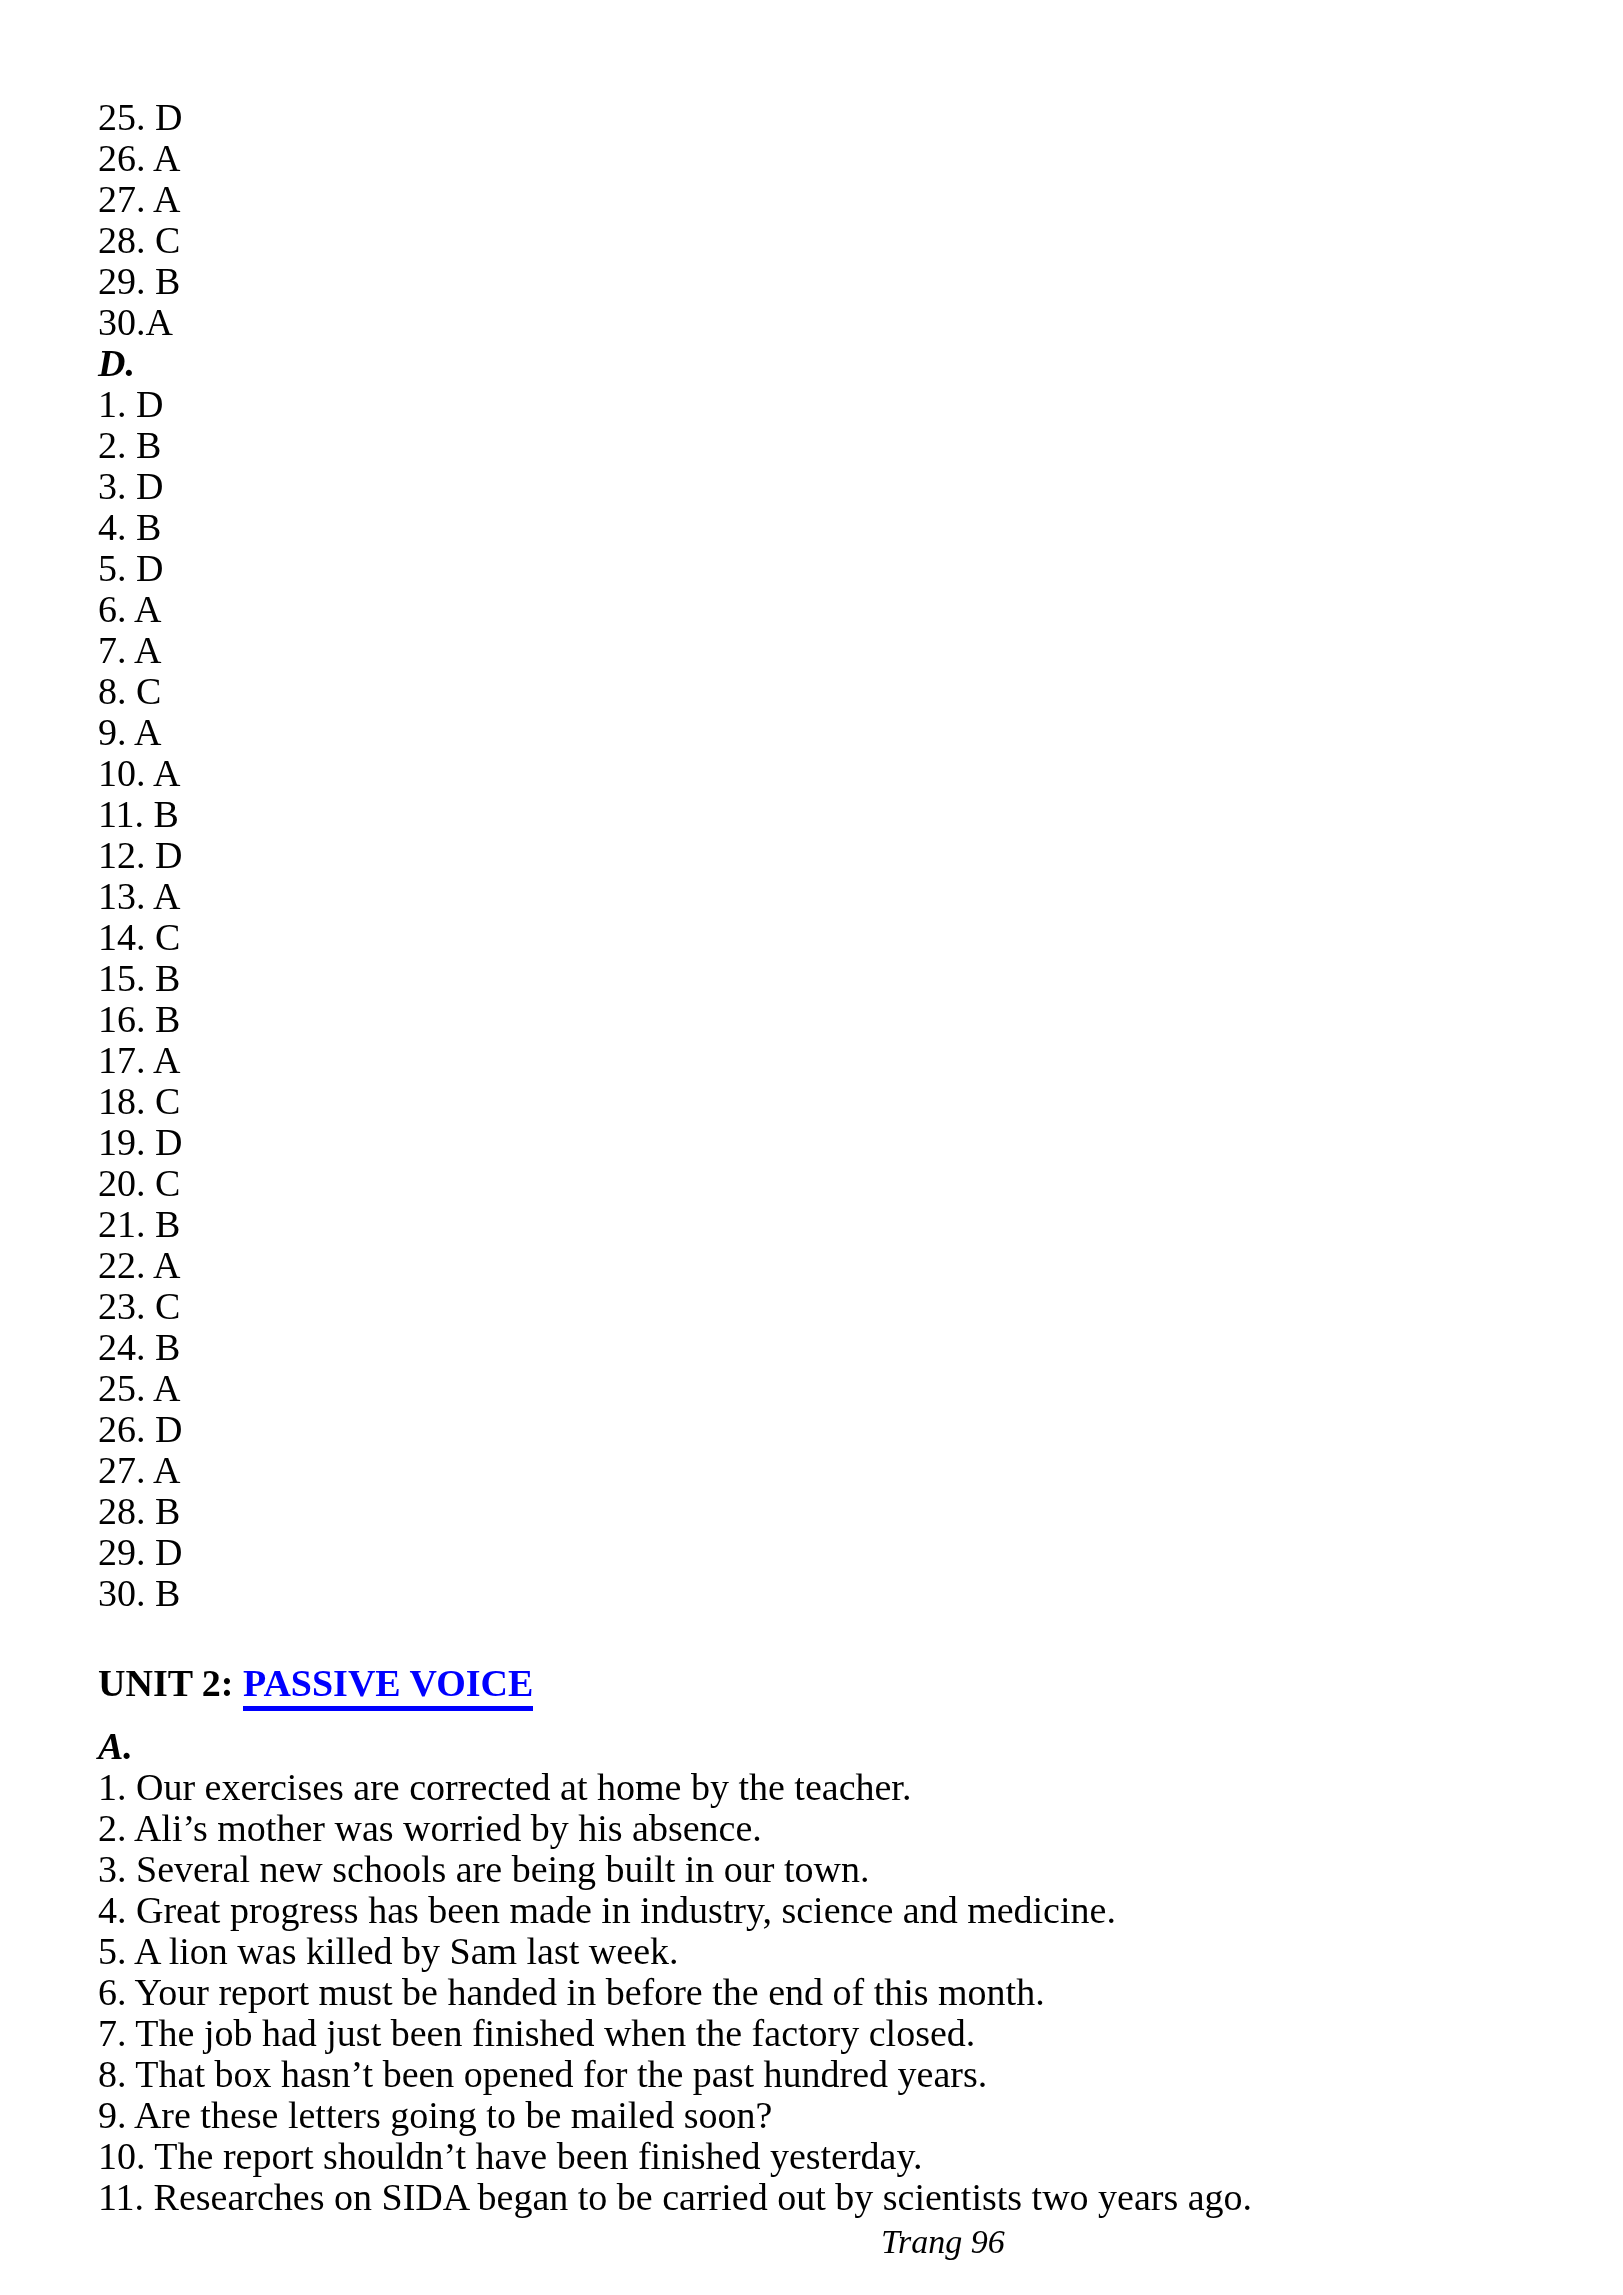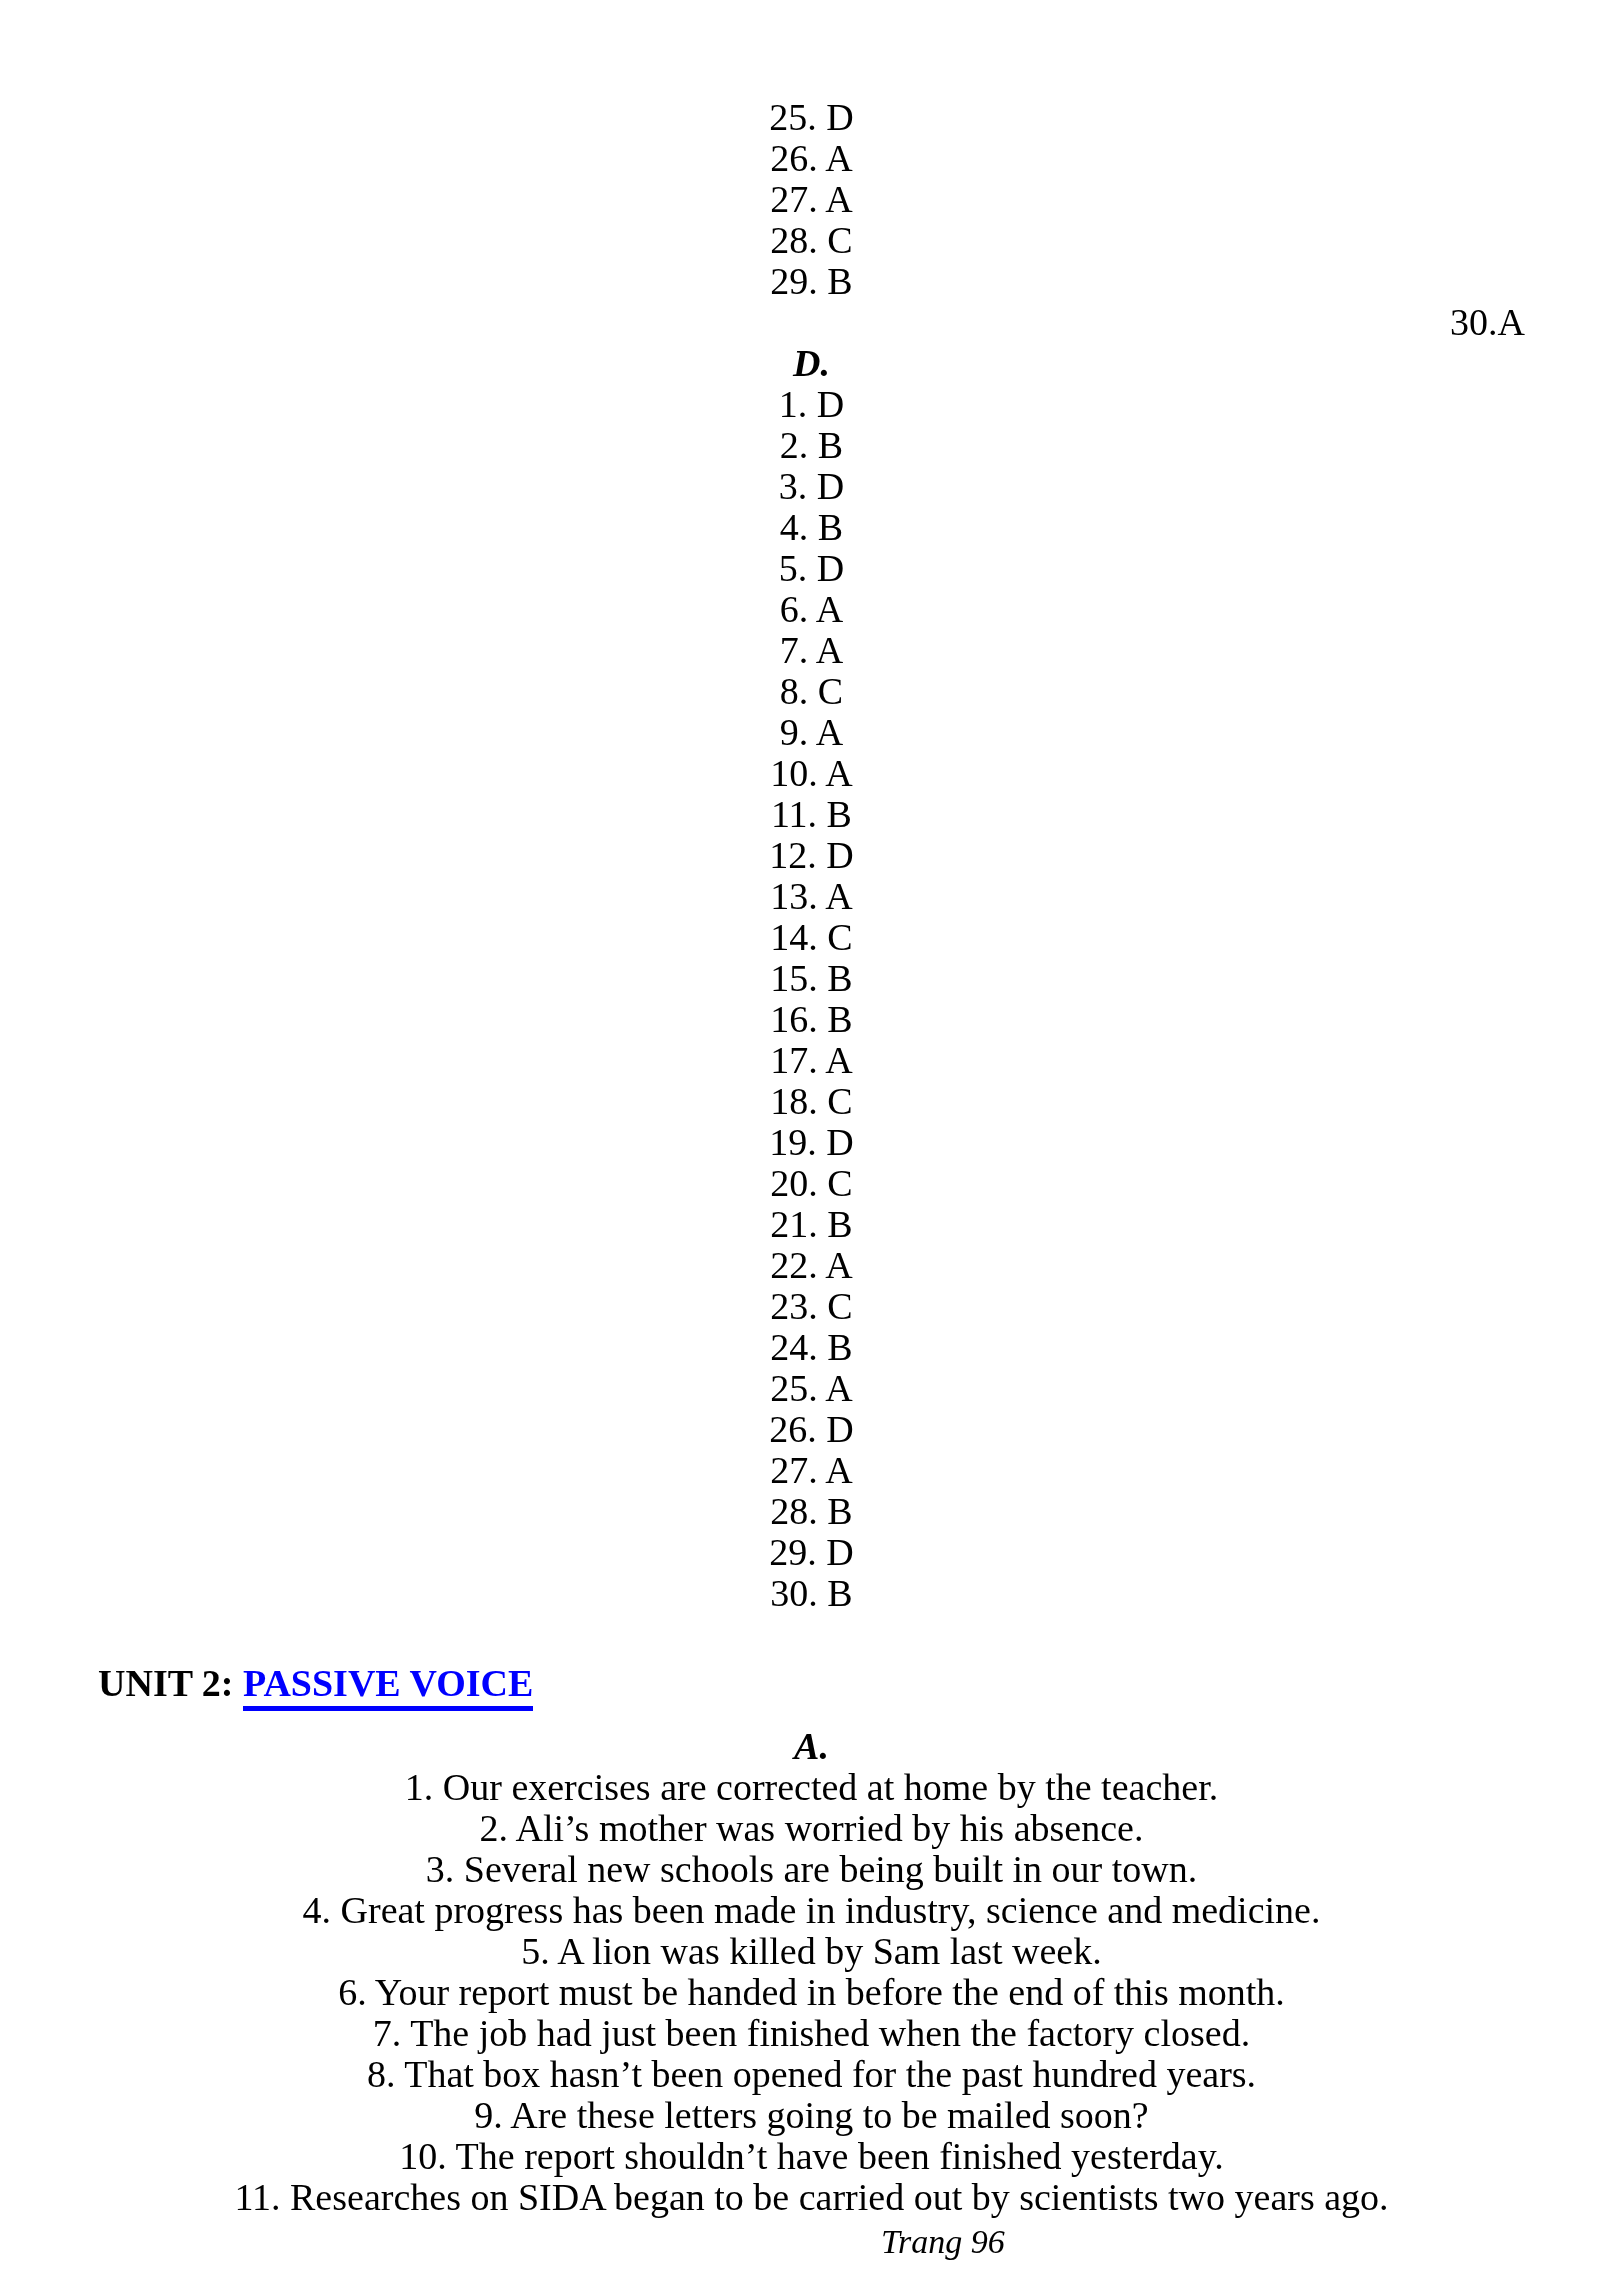--- a/index.html
+++ b/index.html
@@ -16,27 +16,26 @@
   .content {
     position: absolute;
     left: 98px;
     top: 97px;
     width: 1427px;
   }
   .line {
     height: 41px;
     line-height: 41px;
     white-space: pre;
-    text-align: center;
   }
   .line-split {
     height: 41px;
     line-height: 41px;
     display: flex;
-    justify-content: flex-end;
+    justify-content: flex-start;
     white-space: pre;
   }
   .blank-line { height: 41px; }
   .section-heading {
     font-weight: bold;
     font-style: italic;
   }
   .unit-heading {
     height: 63px;
     padding-top: 7.9px;

